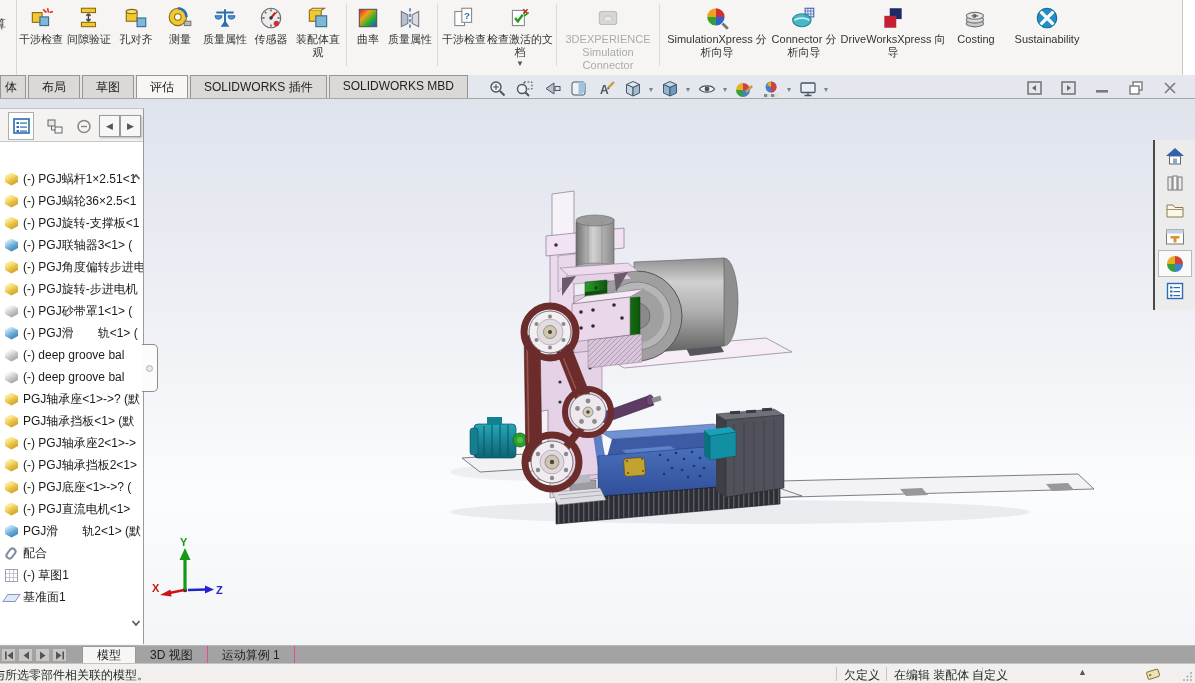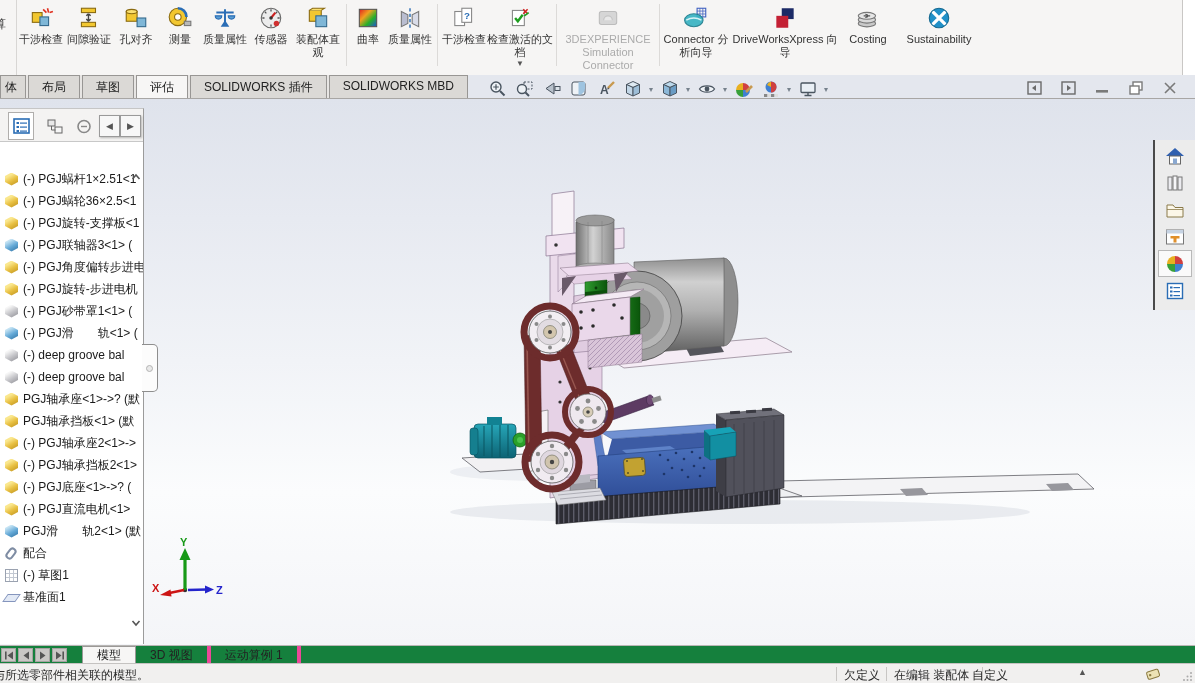--- a/index.html
+++ b/index.html
@@ -57,23 +57,23 @@
   .scrollglyph{position:absolute;left:130px;width:12px;height:12px;color:#555}
   #splitter{position:absolute;left:142px;top:344px;width:16px;height:48px;background:#fcfcfc;border:1px solid #8e8e8e;border-left:none;border-radius:0 5px 5px 0;display:flex;align-items:center;justify-content:center}
   #splitter i{width:7px;height:7px;border:1px solid #b3b3b3;border-radius:50%;background:#e9e9e9}
 
   
   #taskpane{position:absolute;left:1153px;top:140px;width:42px;height:170px;background:#ececec;border-left:2px solid #4a4a4a;padding:2px 0 0 3px}
   .tpbtn{width:34px;height:27px;display:flex;align-items:center;justify-content:center;border:1px solid transparent}
   .tpbtn.hl{background:#fafafa;border-color:#b9b9b9}
 
   
-  #btabs{position:absolute;left:0;top:645px;width:1195px;height:18px;background:#15803d;border-top:1px solid #b9b7b5;display:flex;align-items:stretch}
+  #btabs{position:absolute;left:0;top:645px;width:1195px;height:18px;background:#a3a3a3;border-top:1px solid #b9b7b5;display:flex;align-items:stretch}
   .bnav{width:15px;height:14px;margin:2px 1px 0 1px;background:#c9c7c5;border:1px solid #a5a3a1;display:flex;align-items:center;justify-content:center}
-  .btab{padding:1px 14px 0 14px;font-size:12px;color:#222;border-right:4px solid #ec4899;display:flex;align-items:center}
+  .btab{padding:1px 14px 0 14px;font-size:12px;color:#222;border-right:1px solid #ec4899;display:flex;align-items:center}
   .btab.active{background:#f7f6f5;border:1px solid #9a9896;border-bottom:none}
 
   
   #status{position:absolute;left:0;top:663px;width:1195px;height:20px;background:#f1f0ef;border-top:1px solid #c5c3c1;font-size:12px;color:#2a2a2a;overflow:hidden}
   #status .msg{position:absolute;left:-7px;top:3px;white-space:nowrap}
   .st{position:absolute;top:3px;white-space:nowrap}
   .stsep{position:absolute;top:3px;width:1px;height:14px;background:#c8c6c4}
   #grip{position:absolute;right:2px;top:6px}
 </style>
 </head>
@@ -198,20 +198,30 @@
     <div class="rbtn disabled" style="width:96px">
       <svg class="ico" viewBox="0 0 24 24">
           <rect x="4" y="6" width="16" height="12" rx="2" fill="#d6d6d6" stroke="#bcbcbc"></rect>
           <path d="M8,14 a4,4 0 0 1 8,0" fill="#e8e8e8" stroke="#c4c4c4"></path>
         </svg>
       <span class="lbl">3DEXPERIENCE Simulation Connector</span>
     </div>
 
     <i class="sep"></i>
 
+    <div class="rbtn" style="width:108px">
+      <svg class="ico" viewBox="0 0 24 24">
+          <path d="M11,11 L11,3 A8,8 0 0 1 19,11 Z" fill="#d03030"></path>
+          <path d="M11,11 L19,11 A8,8 0 0 1 11,19 Z" fill="#3060d0"></path>
+          <path d="M11,11 L11,19 A8,8 0 0 1 3,11 Z" fill="#30a030"></path>
+          <path d="M11,11 L3,11 A8,8 0 0 1 11,3 Z" fill="#f0a020"></path>
+          <path d="M17,17 L22,22" stroke="#777" stroke-width="2.6"></path>
+        </svg>
+      <span class="lbl">SimulationXpress 分析向导</span>
+    </div>
     <div class="rbtn" style="width:66px">
       <svg class="ico" viewBox="0 0 24 24">
           <rect x="13" y="3" width="8" height="8" fill="none" stroke="#4060c0"></rect>
           <path d="M15.6,3 v8 M18.3,3 v8 M13,5.6 h8 M13,8.3 h8" stroke="#4060c0" stroke-width=".7"></path>
           <ellipse cx="10" cy="14" rx="8.5" ry="6" fill="#35b2c2" opacity=".9" stroke="#1a7a8a"></ellipse>
           <path d="M3,14 q7,-4 14,0" stroke="#d8f2f6" stroke-width="1.4" fill="none"></path>
         </svg>
       <span class="lbl">Connector 分析向导</span>
     </div>
     <div class="rbtn" style="width:112px">

